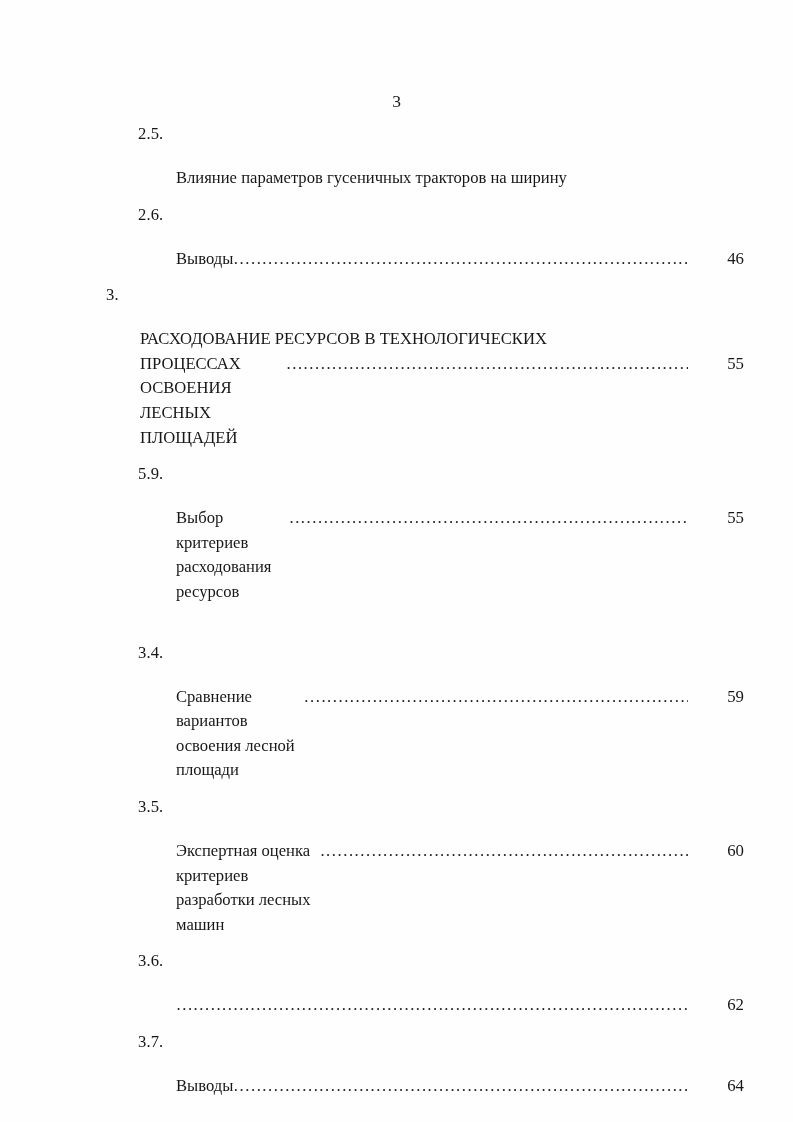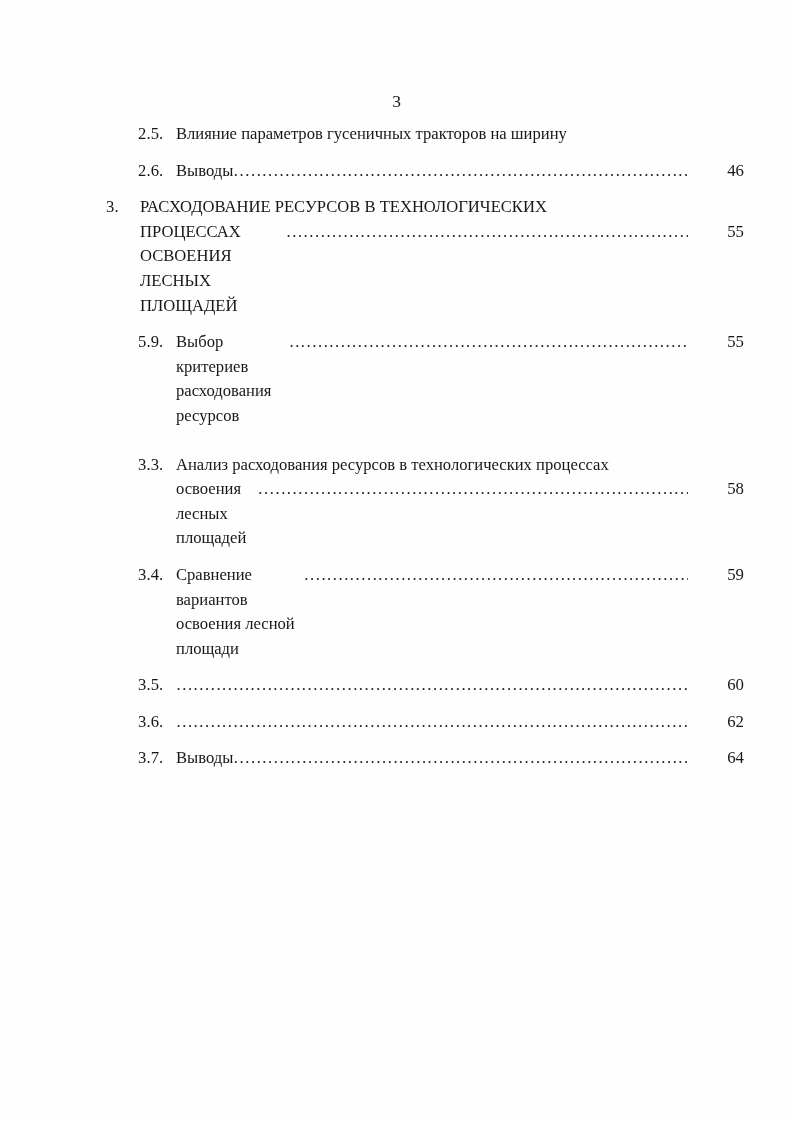--- a/index.html
+++ b/index.html
@@ -106,21 +106,21 @@
   
   
   .lvl1 { margin-left: 106px; }
   .lvl1 .num { width: 34px; }
   .lvl1 .title { text-transform: none; }
 
   
   .lvl2 { margin-left: 138px; }
   .lvl2 .num { width: 38px; }
 
-  .lvl1 .body, .lvl2 .body, .lvl3 .body { padding-right: 0; }
+  .lvl1 .body, .lvl2 .body, .lvl3 .body { padding-right: 0; margin-top: 44px; }
   .lvl1 { width: 638px; }
   .lvl2 { width: 606px; }
   .gap-m { height: 12px; }
 </style>
 </head>
 <body>
 
 <div class="page">
 
   <div class="folio">3</div>
@@ -165,49 +165,37 @@
         <div class="body">
           <div class="linerow">
             <span class="title">Выбор критериев расходования ресурсов</span>
             <span class="leader"></span>
             <span class="pageno">55</span>
           </div>
         </div>
       </div>
       <div class="gap-m"></div>
       <div class="gap-m"></div>
-      <div class="entry lvl2">
-        <div class="num">3.3.</div>
-        <div class="body">
-          <div class="linerow">
-            <span class="title">Анализ расходования ресурсов в технологических процессах</span>
-          </div>
-          <div class="contline">
-            <span class="title">освоения лесных площадей</span>
-            <span class="leader"></span>
-            <span class="pageno">58</span>
-          </div>
-        </div>
-      </div>
       <div class="gap-m"></div>
       <div class="entry lvl2">
         <div class="num">3.4.</div>
         <div class="body">
           <div class="linerow">
             <span class="title">Сравнение вариантов освоения лесной площади</span>
             <span class="leader"></span>
             <span class="pageno">59</span>
           </div>
         </div>
       </div>
       <div class="gap-m"></div>
       <div class="entry lvl2">
         <div class="num">3.5.</div>
         <div class="body">
           <div class="linerow">
+            <span class="title">Экспертная оценка критериев разработки лесных машин</span>
             <span class="leader"></span>
             <span class="pageno">60</span>
           </div>
         </div>
       </div>
       <div class="gap-m"></div>
       <div class="entry lvl2">
         <div class="num">3.6.</div>
         <div class="body">
           <div class="linerow">

